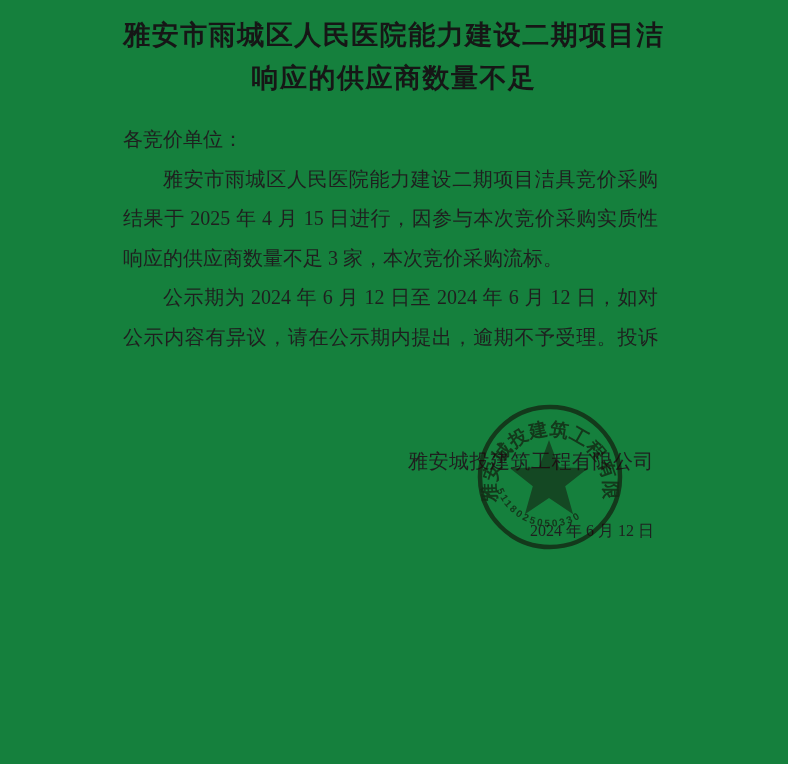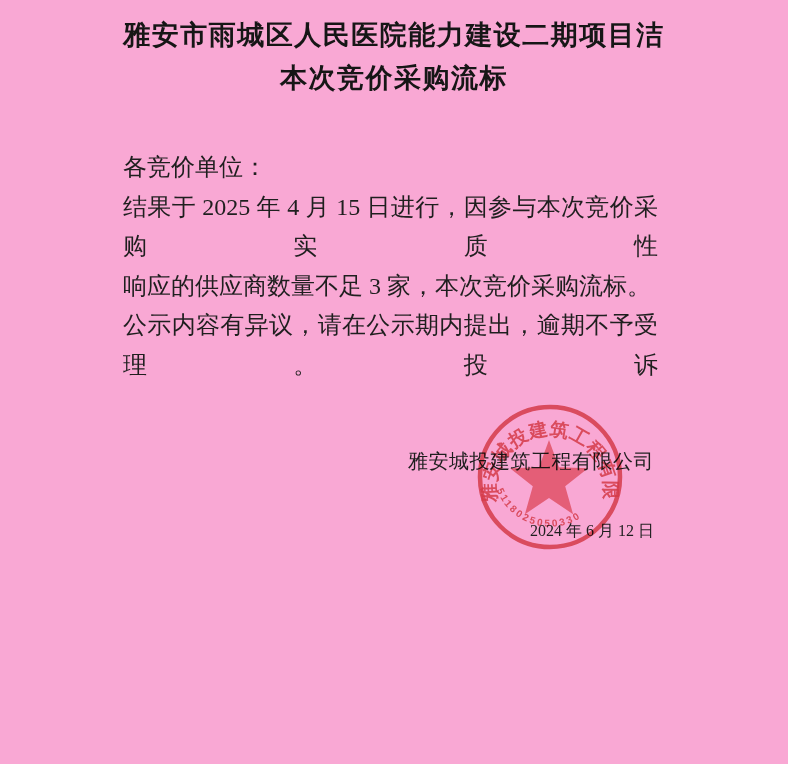--- a/index.html
+++ b/index.html
@@ -4,45 +4,45 @@
 <style>
   html, body {
     margin: 0;
     padding: 0;
     background: #ffffff;
   }
   .page {
     position: relative;
     width: 788px;
     height: 764px;
-    background: #f9a8d4;
+    background: #15803d;
     overflow: hidden;
     font-family: "Liberation Serif", "DejaVu Serif", serif;
     color: #1c1c1c;
   }
   
   .doc-title {
     position: absolute;
     top: 14px;
     left: 60px;
     right: 60px;
     text-align: center;
     font-size: 27px;
     font-weight: bold;
     line-height: 43px;
     letter-spacing: 1.5px;
     color: #161616;
   }
   
   .doc-body {
     position: absolute;
-    top: 148px;
+    top: 120px;
     left: 123px;
     width: 535px;
-    font-size: 24px;
+    font-size: 20px;
     line-height: 39.5px;
     color: #1f1f1f;
   }
   .doc-body .line { white-space: pre-wrap; }
   .doc-body .indent { text-indent: 2em; }
   .doc-body .j {
     text-align: justify;
     text-align-last: justify;
   }
   
@@ -77,27 +77,29 @@
   }
   .seal svg { display: block; }
 </style>
 </head>
 <body>
 
 <div class="page">
 
   <div class="doc-title">
     <div>雅安市雨城区人民医院能力建设二期项目洁</div>
-    <div>本次竞价采购流标</div>
+    <div>响应的供应商数量不足</div>
   </div>
 
   <div class="doc-body">
     <div class="line">各竞价单位：</div>
+    <div class="line indent j">雅安市雨城区人民医院能力建设二期项目洁具竞价采购</div>
     <div class="line j">结果于 2025 年 4 月 15 日进行，因参与本次竞价采购实质性</div>
     <div class="line">响应的供应商数量不足 3 家，本次竞价采购流标。</div>
+    <div class="line indent j">公示期为 2024 年 6 月 12 日至 2024 年 6 月 12 日，如对</div>
     <div class="line j">公示内容有异议，请在公示期内提出，逾期不予受理。投诉</div>
   </div>
 
   <div class="sign-company">雅安城投建筑工程有限公司</div>
   <div class="sign-date">2024 年 6 月 12 日</div>
 
   <div class="seal">
     <svg width="170" height="170" viewBox="0 0 170 170">
 
       <circle cx="85" cy="85" r="70" fill="none" stroke-width="4.5" opacity="0.85" stroke="#d5403f"></circle>

